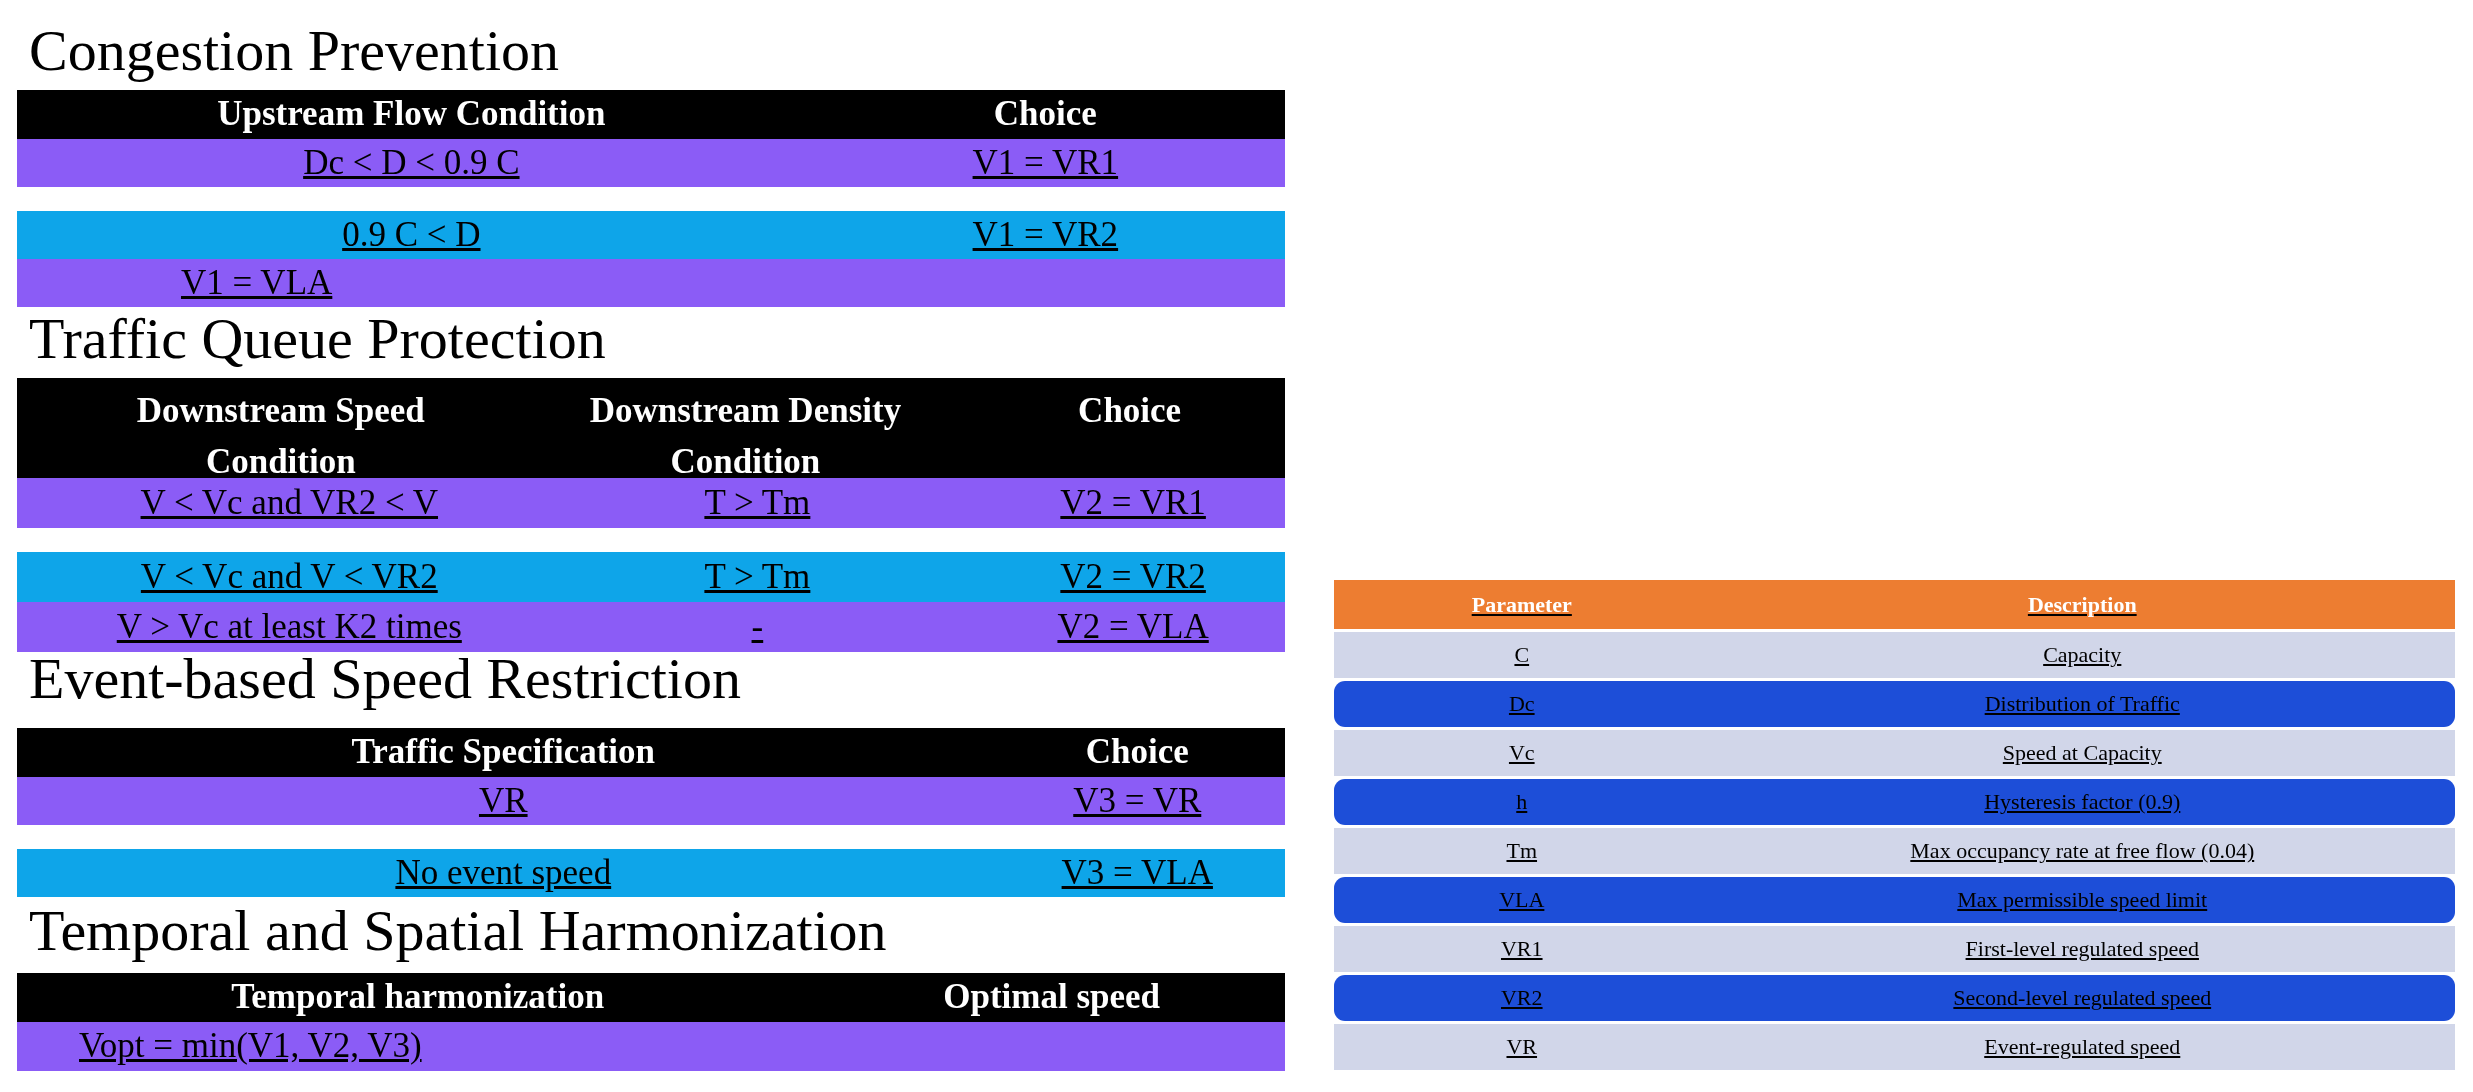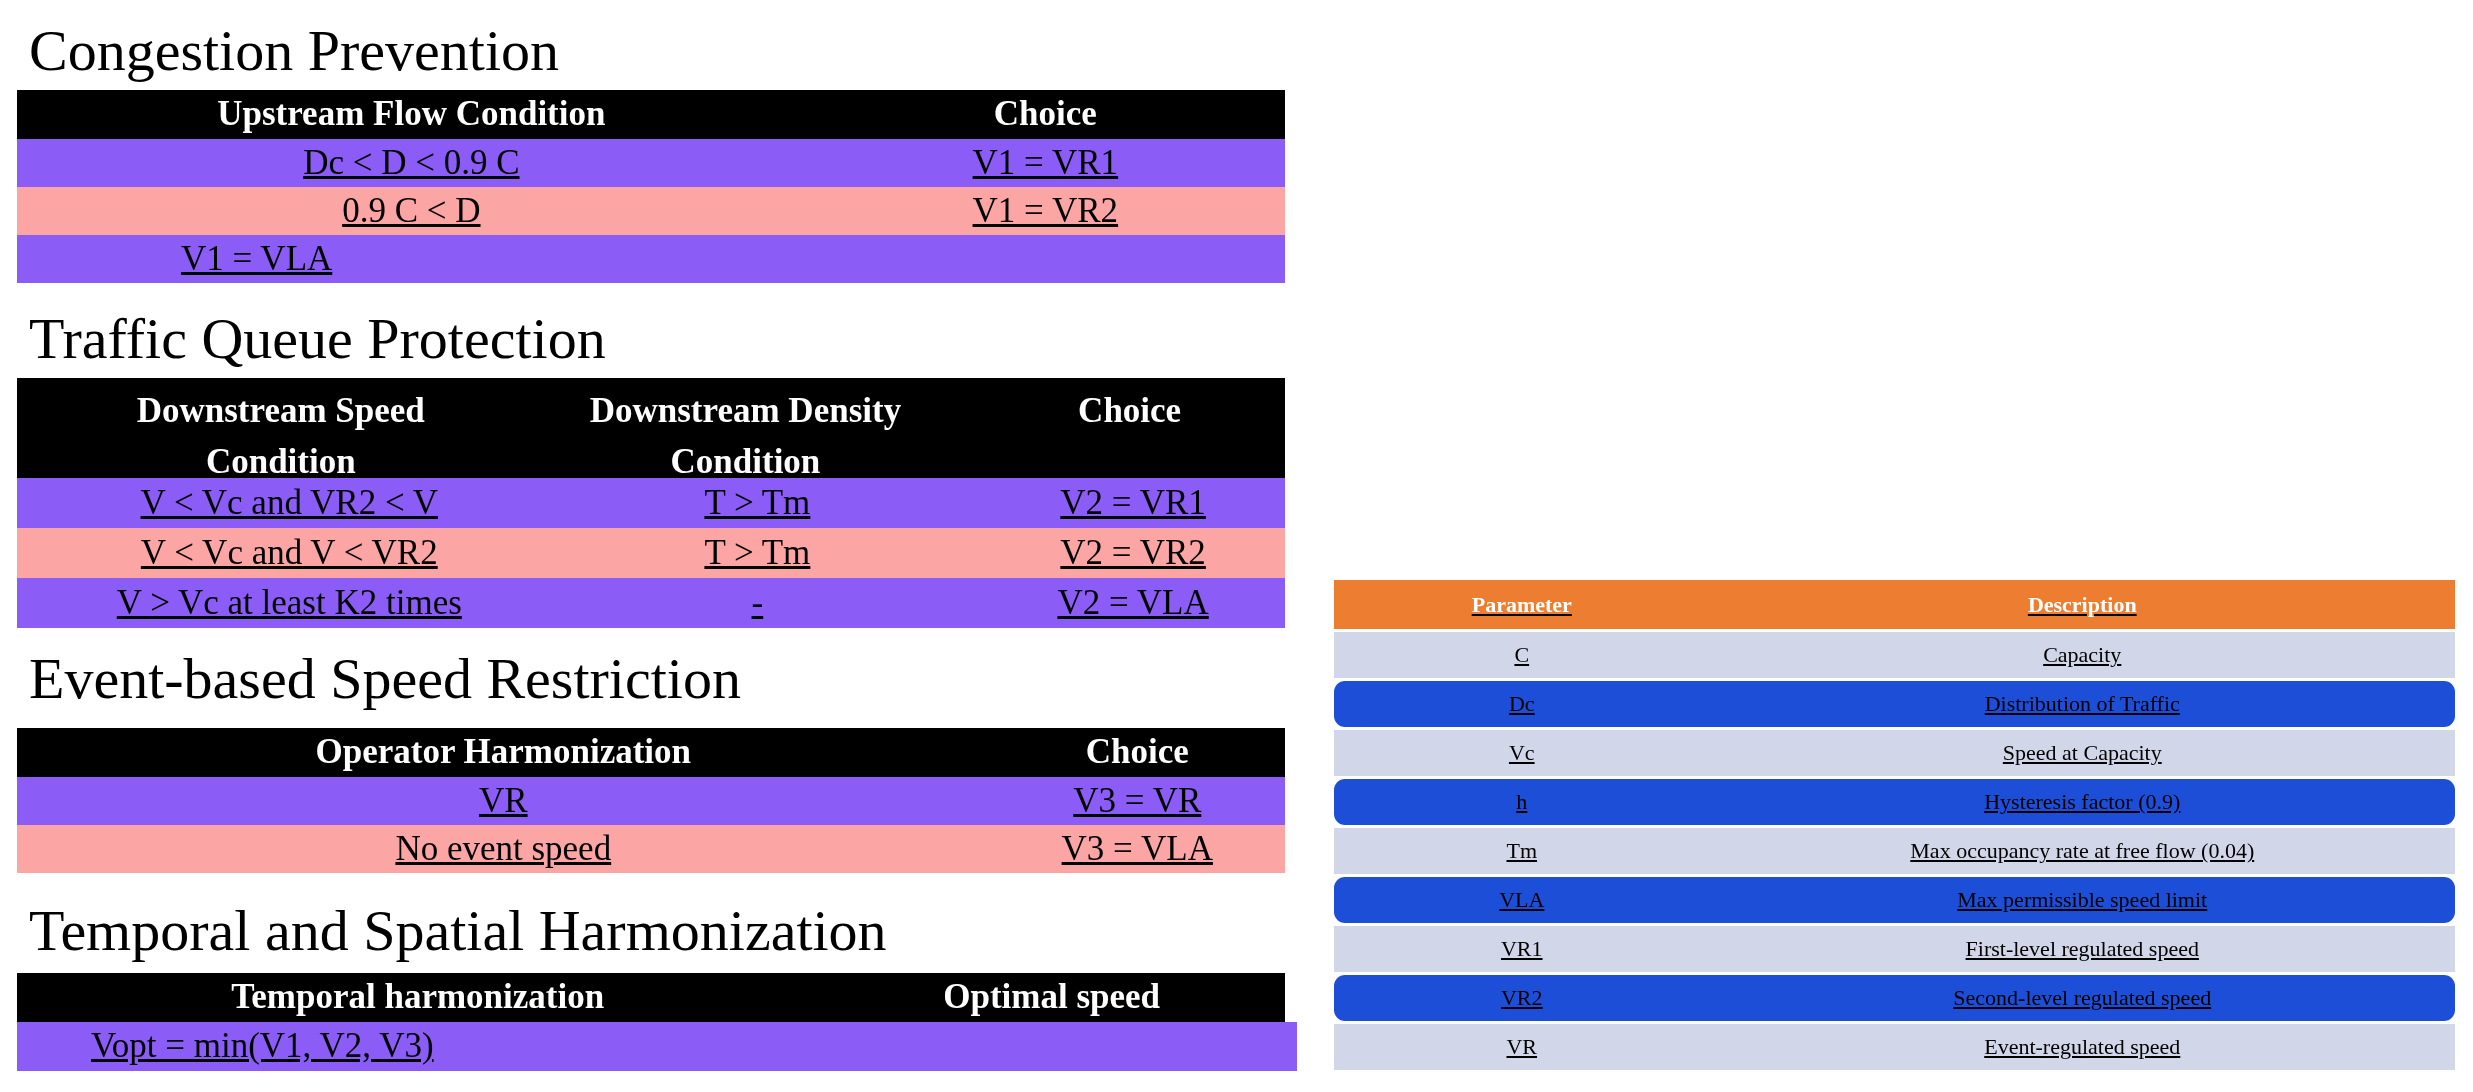--- a/index.html
+++ b/index.html
@@ -33,39 +33,39 @@
     justify-content: center;
     text-align: center;
     font-size: 35px;
     line-height: 1.15;
     overflow: hidden;
   }
   .hrow .cell { color: #ffffff; font-weight: bold; }
   .dark-hdr { background: #000000; }
 
   .shade-a { background: #8b5cf6; }
-  .shade-b { background: #fca5a5; }
+  .shade-b { background: #0ea5e9; margin-top: 24px; }
 
   
   .t1 .c1 { width: 62.2%; } .t1 .c2 { width: 37.8%; }
   .t1 .hrow { height: 49px; } .t1 .brow { height: 48px; }
 
   
   .t2 .c1 { width: 39.4%; padding-left: 28px; } .t2 .c2 { width: 36.1%; } .t2 .c3 { width: 24.5%; }
   .t2 .hrow { height: 100px; }
   .t2 .hrow .cell { align-items: flex-start; padding-top: 8px; box-sizing: border-box; line-height: 1.45; }
   .t2 .brow { height: 50px; }
 
   
   .t3 .c1 { width: 76.7%; } .t3 .c2 { width: 23.3%; }
   .t3 .hrow { height: 49px; } .t3 .brow { height: 48px; }
 
   
   .t4 .c1 { width: 36.8%; } .t4 .c2 { width: 63.2%; }
-  .t4 .hrow { height: 49px; } .t4 .brow { height: 49px; padding-left: 12px; }
+  .t4 .hrow { height: 49px; } .t4 .brow { height: 49px; }
 
   
   .params { position: absolute; left: 1334px; top: 580px; width: 1121px; }
   .params .c1 { width: 33.5%; } .params .c2 { width: 66.5%; }
   .params .hrow { height: 49px; background: #ed7d31; }
   .params .brow { height: 46px; margin-top: 3px; }
   .params .cell { font-size: 22px; }
   .prow-a { background: #d1d6e9; }
   .prow-b { background: #1d4ed8; border-radius: 11px; }
 </style>
@@ -124,21 +124,21 @@
         <div class="cell c1">V &gt; Vc at least K2 times</div>
         <div class="cell c2">-</div>
         <div class="cell c3">V2 = VLA</div>
       </div>
     </div>
 
     <h2 class="sec-title" style="top:650px">Event-based Speed Restriction</h2>
 
     <div class="tbl t3" style="top:728px">
       <div class="row hrow dark-hdr">
-        <div class="cell c1">Operator Harmonization</div>
+        <div class="cell c1">Traffic Specification</div>
         <div class="cell c2">Choice</div>
       </div>
       <div class="row brow shade-a">
         <div class="cell c1">VR</div>
         <div class="cell c2">V3 = VR</div>
       </div>
       <div class="row brow shade-b">
         <div class="cell c1">No event speed</div>
         <div class="cell c2">V3 = VLA</div>
       </div>

